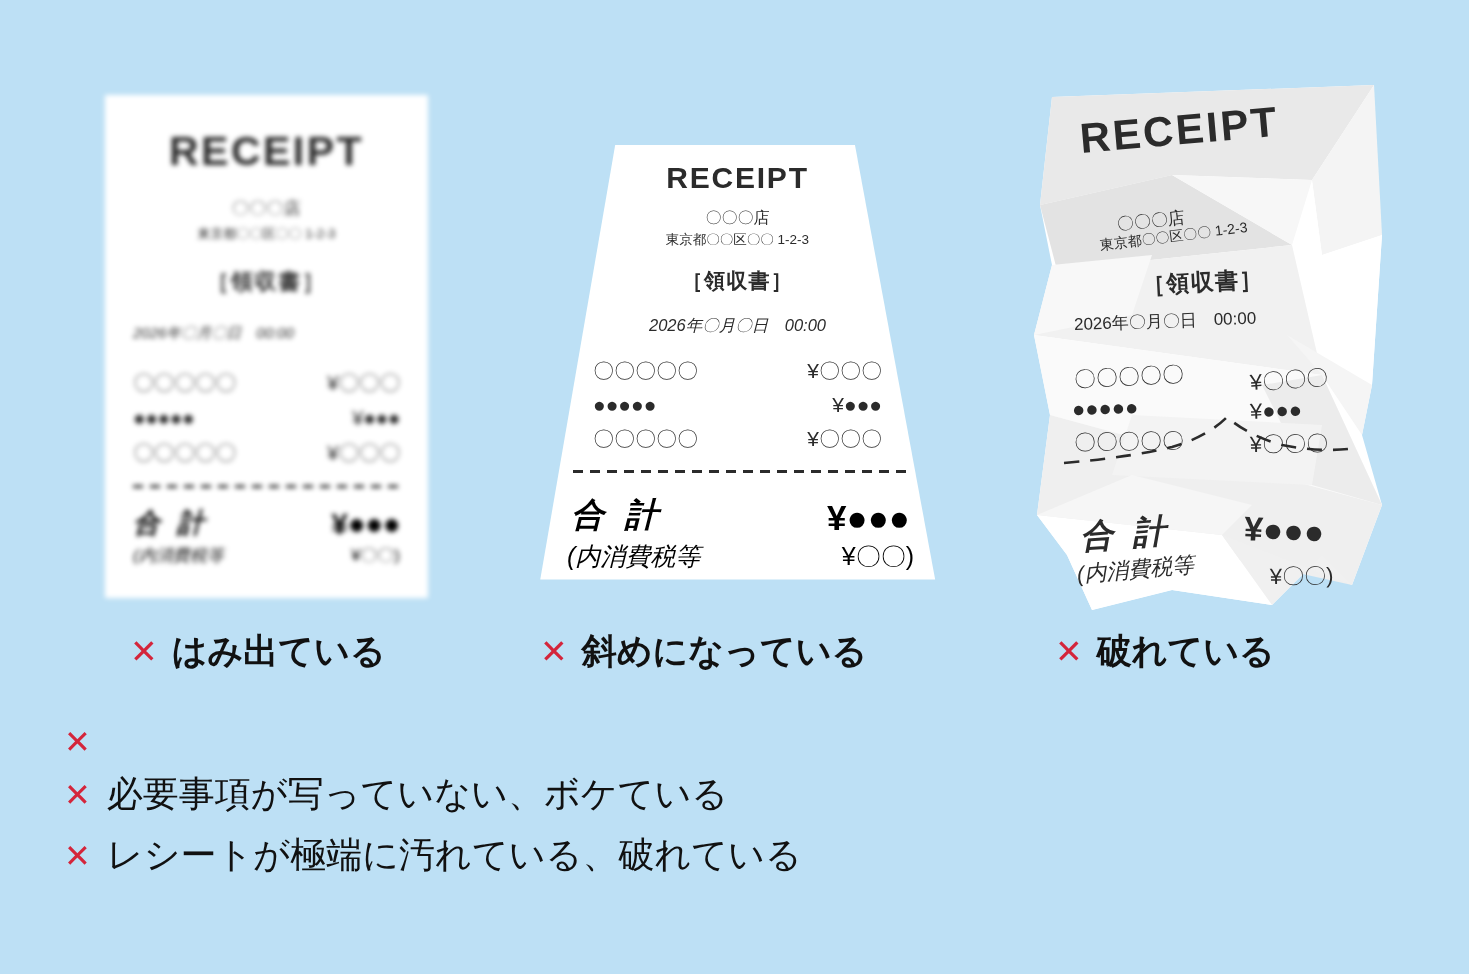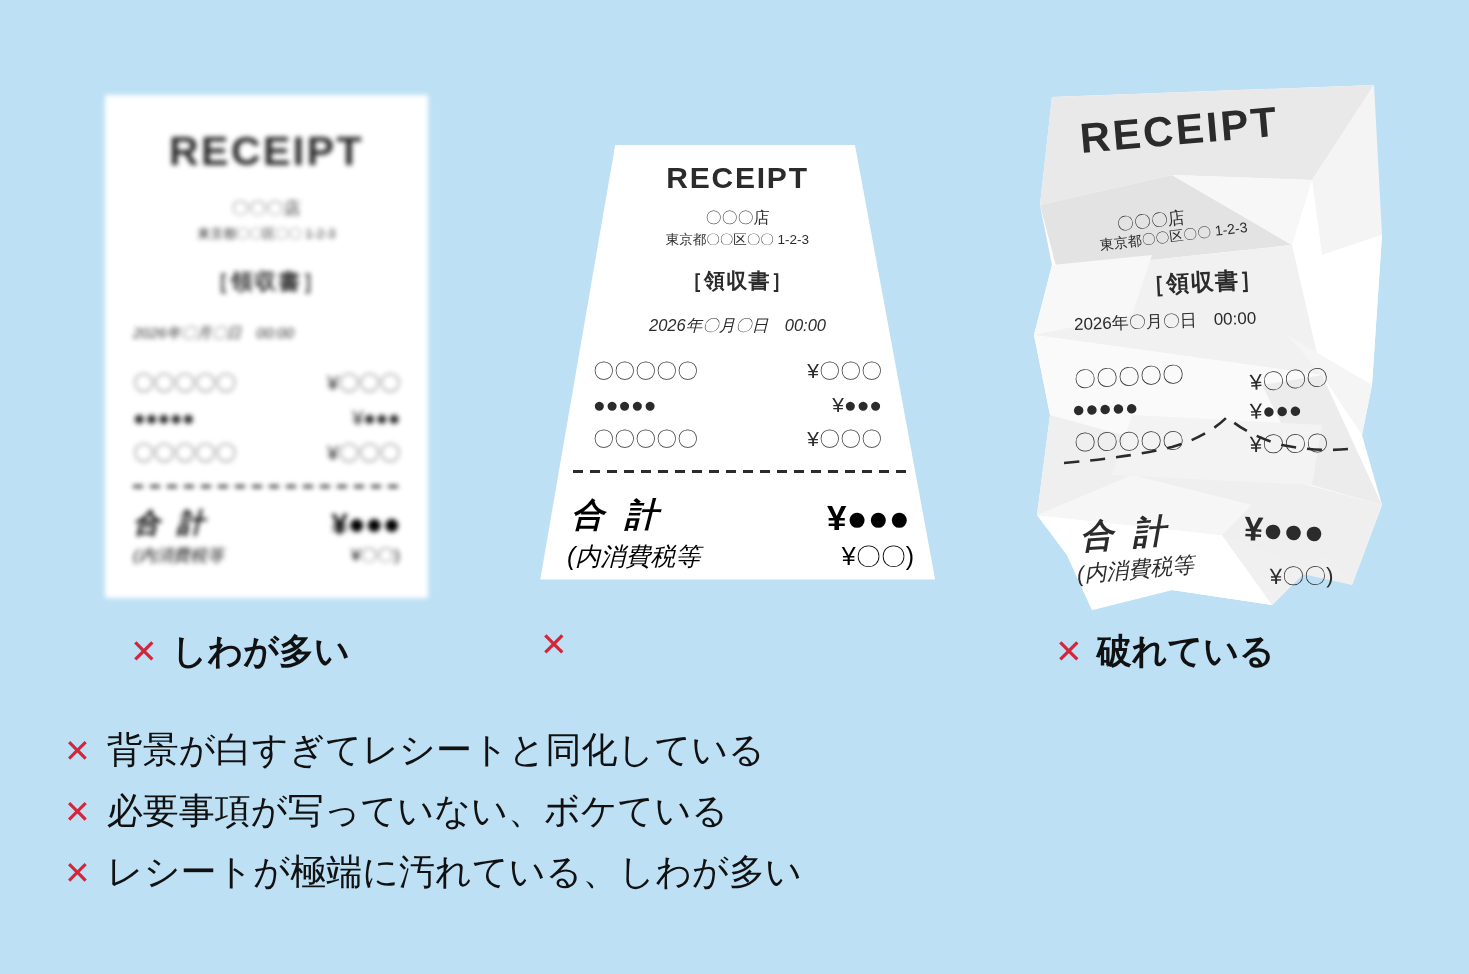--- a/index.html
+++ b/index.html
@@ -357,38 +357,38 @@
 
       <div class="ln total3">合 計</div>
       <div class="ln totamt3">¥●●●</div>
       <div class="ln tax3">(内消費税等</div>
       <div class="ln taxamt3">¥〇〇)</div>
     </div>
   </div>
 
   <div class="caption" id="caption1">
     <span class="xmark">✕</span>
-    <span>しわが多い</span>
+    <span>はみ出ている</span>
   </div>
   <div class="caption" id="caption2">
     <span class="xmark">✕</span>
+    <span>斜めになっている</span>
   </div>
   <div class="caption" id="caption3">
     <span class="xmark">✕</span>
     <span>破れている</span>
   </div>
 
   <div id="bullets">
     <div class="bullet">
       <span class="xmark">✕</span>
-      <span>背景が白すぎてレシートと同化している</span>
     </div>
     <div class="bullet">
       <span class="xmark">✕</span>
       <span>必要事項が写っていない、ボケている</span>
     </div>
     <div class="bullet">
       <span class="xmark">✕</span>
-      <span>レシートが極端に汚れている、しわが多い</span>
+      <span>レシートが極端に汚れている、破れている</span>
     </div>
   </div>
 
 </div>
 
 </body></html>

